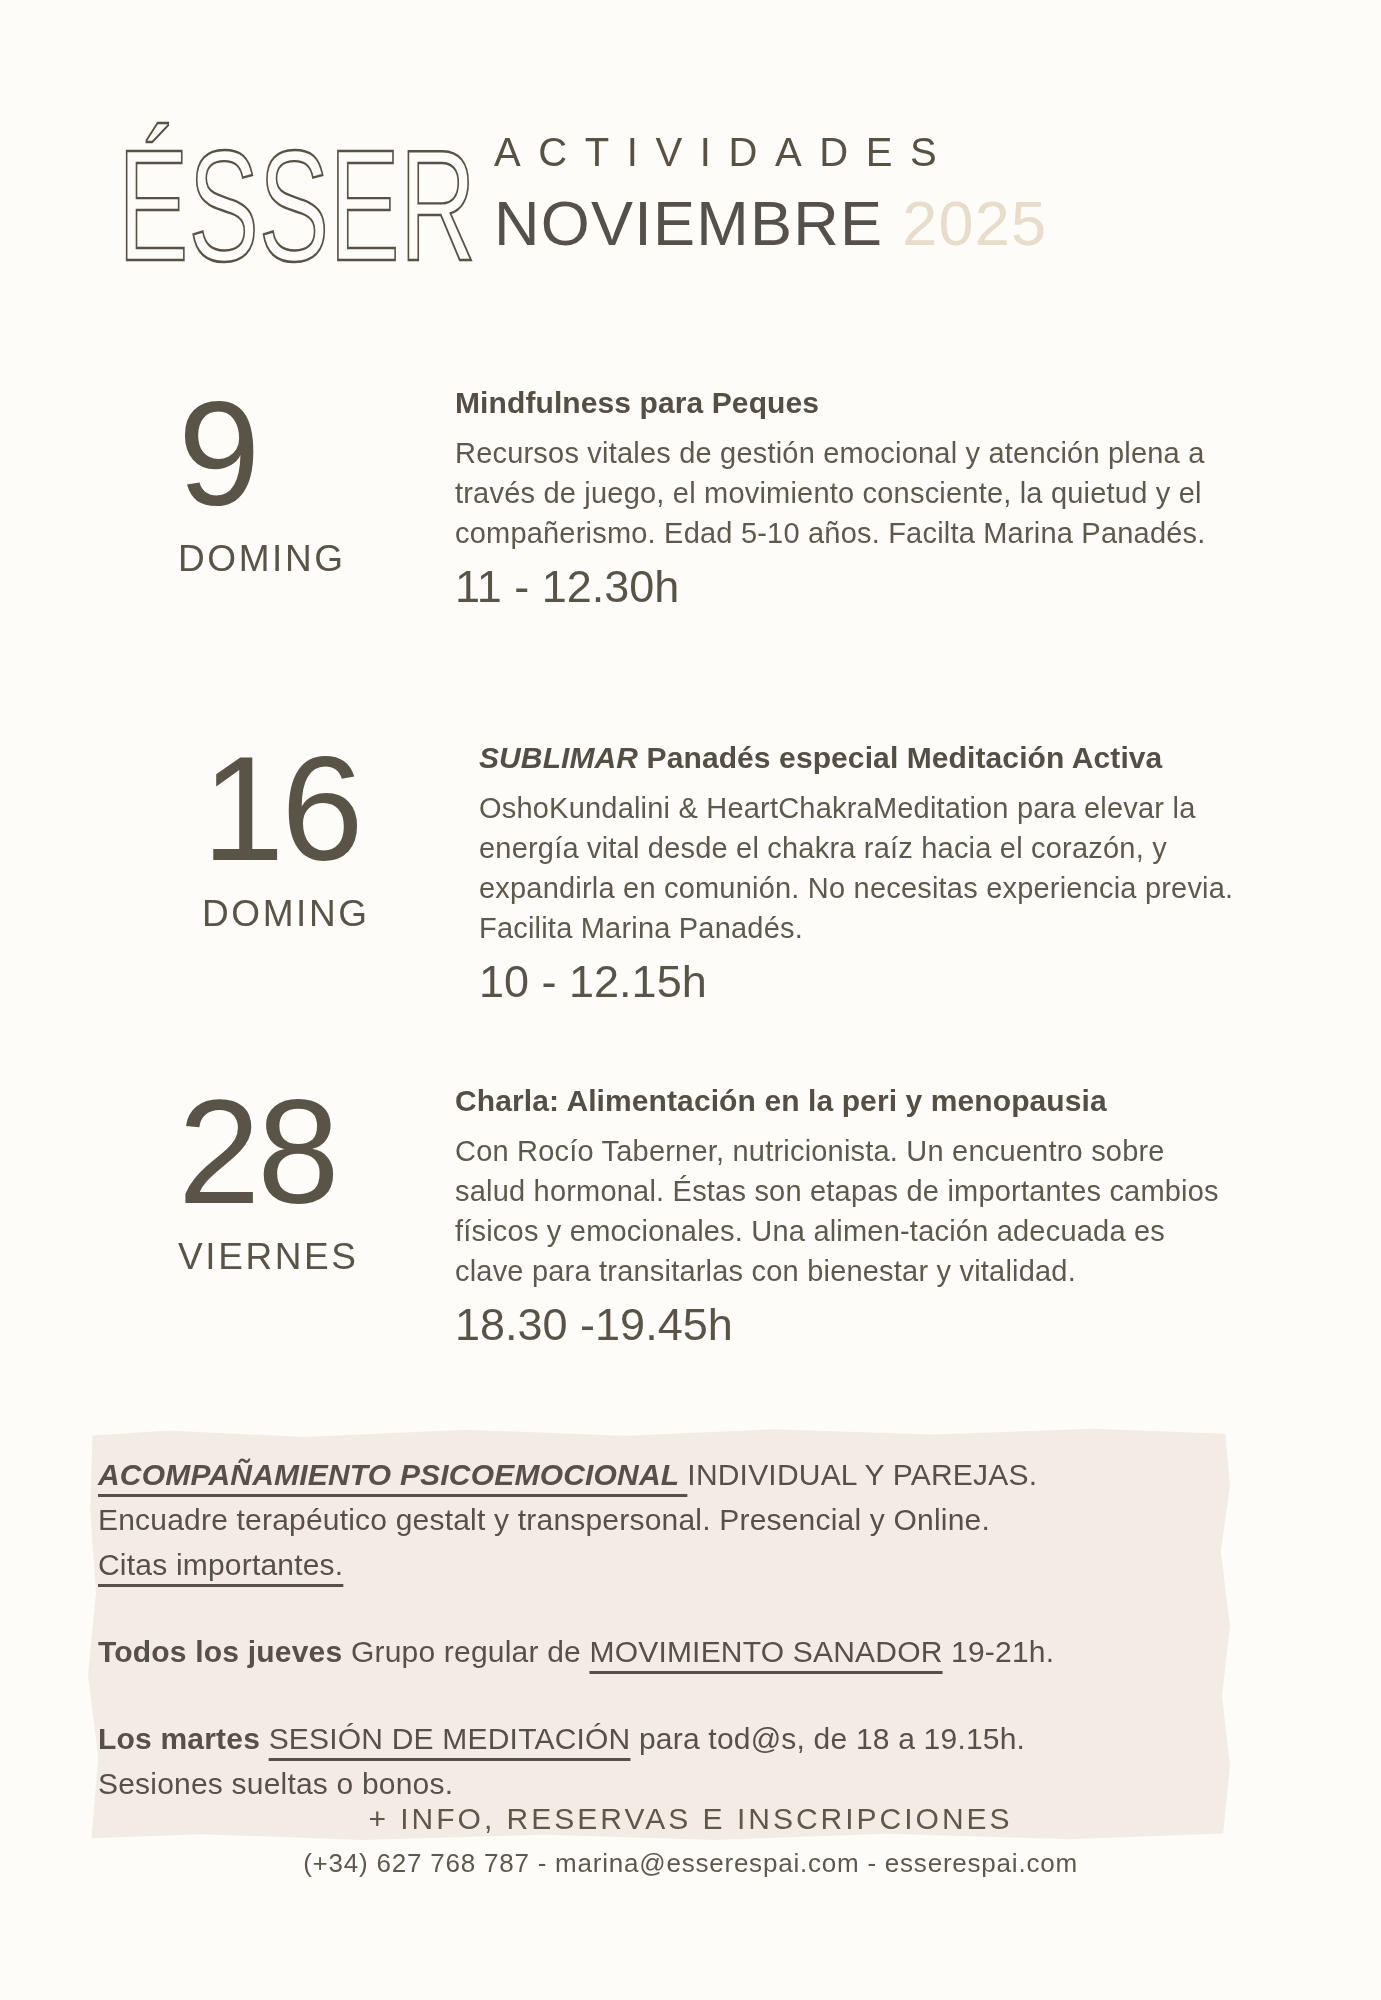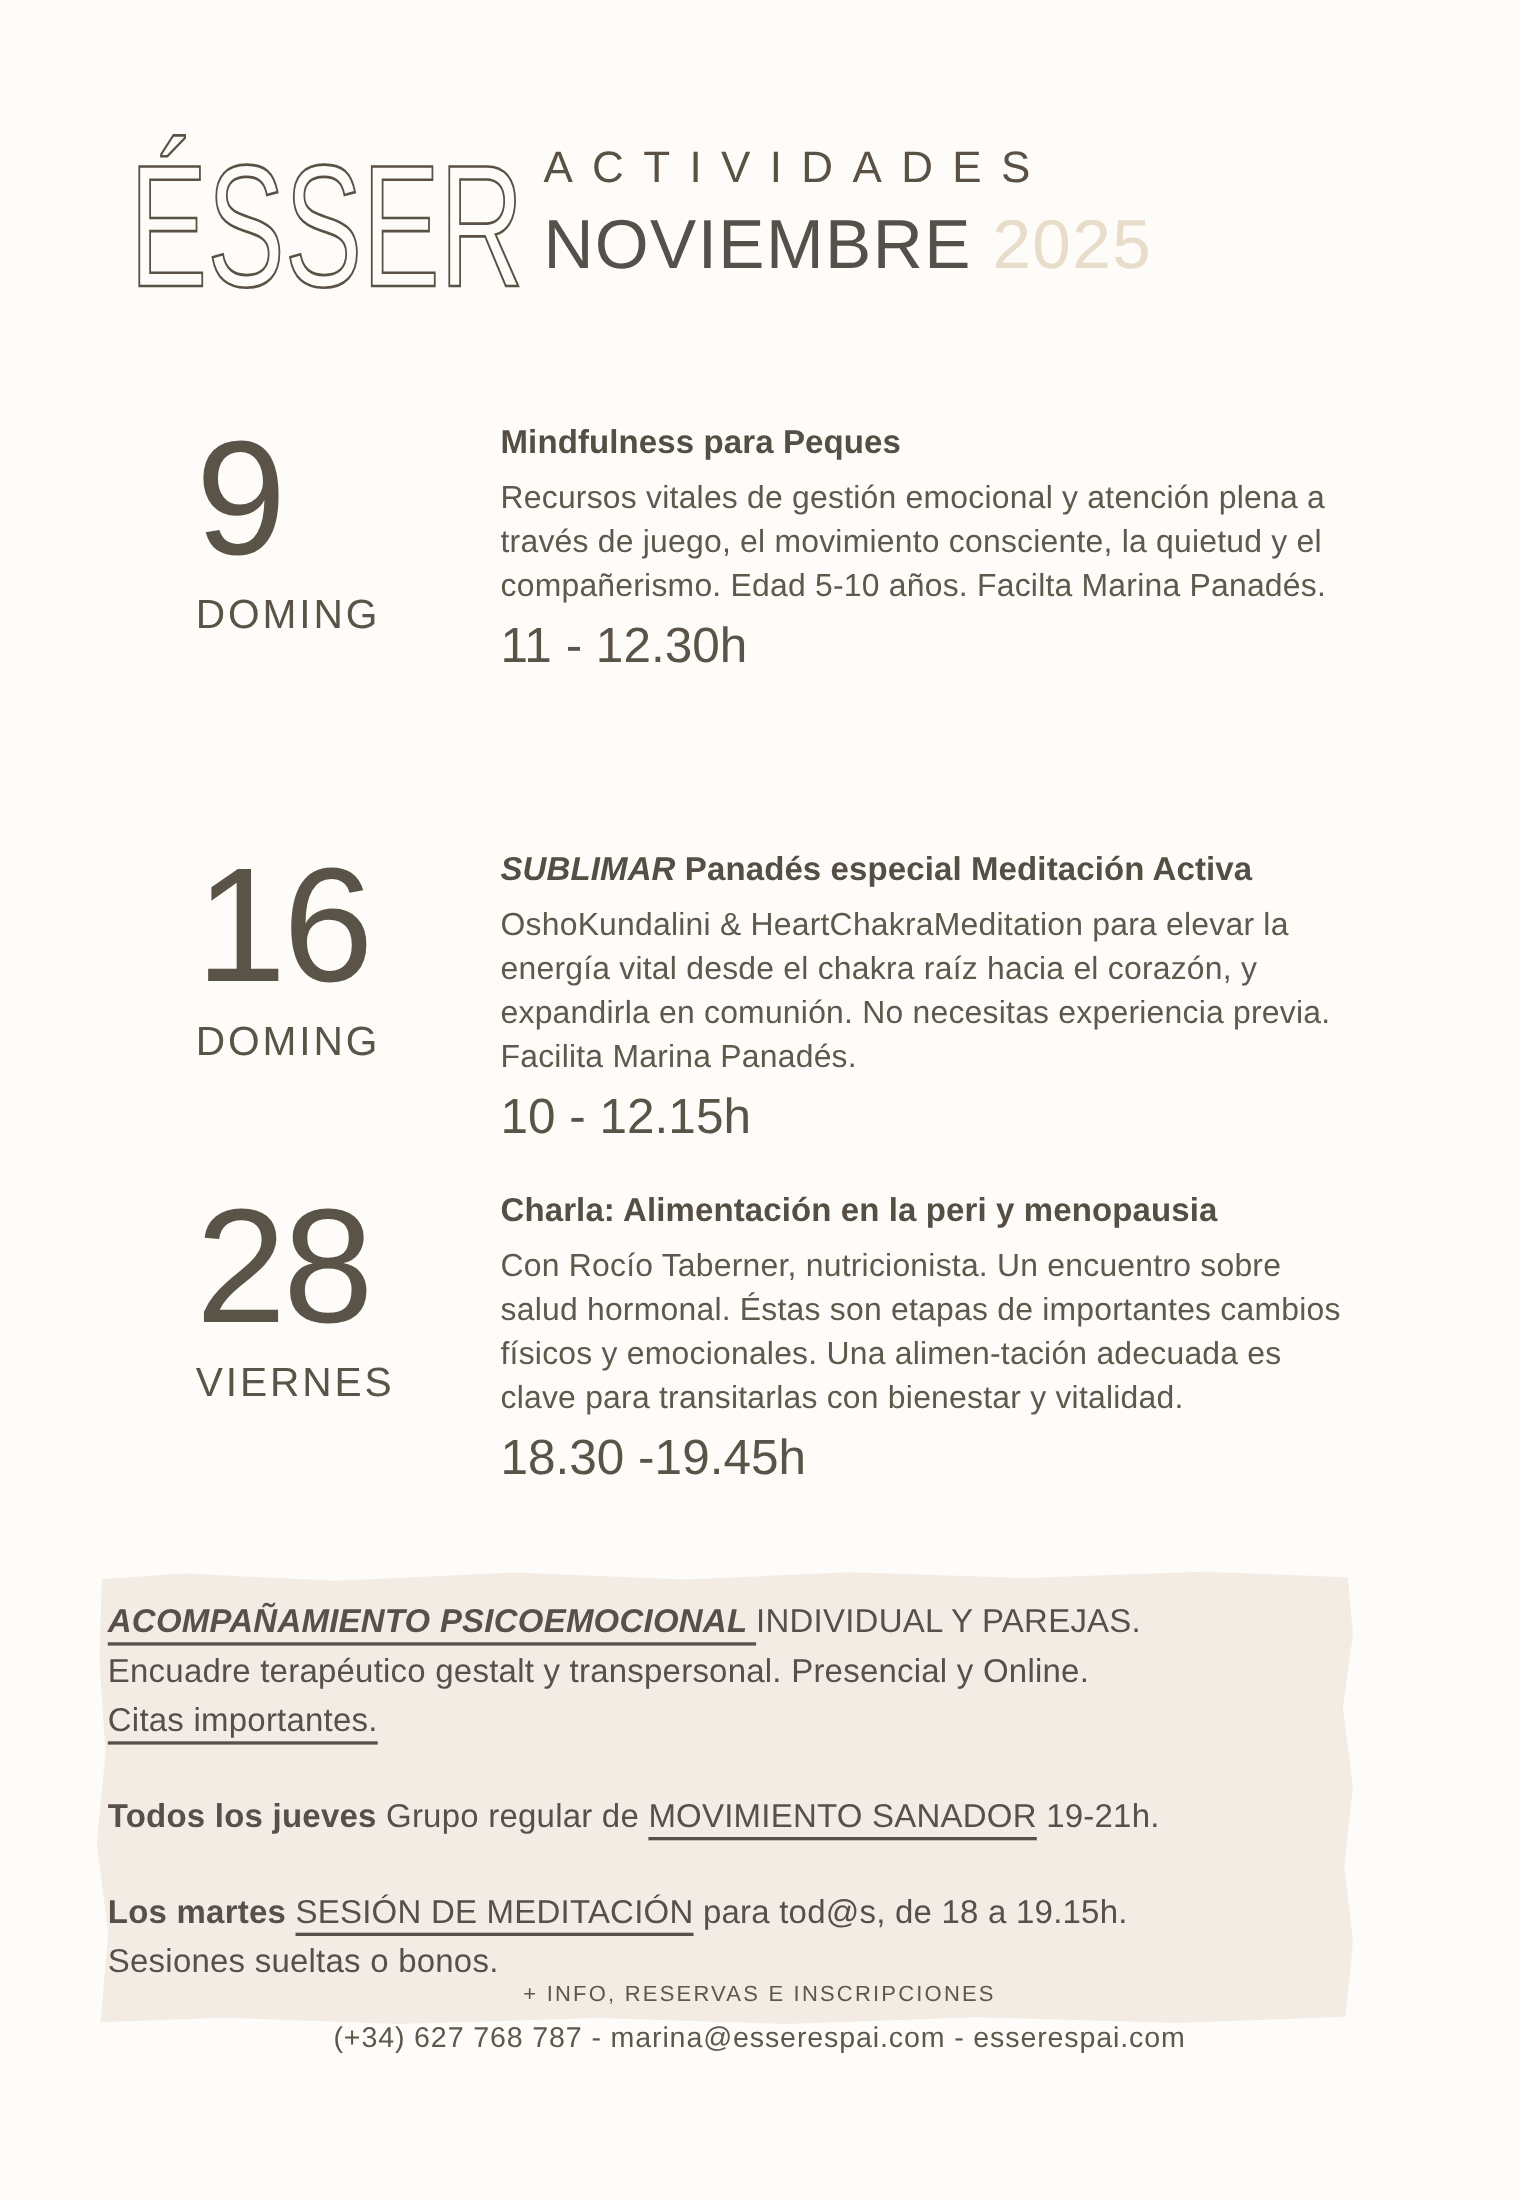--- a/index.html
+++ b/index.html
@@ -26,21 +26,21 @@
     font-size:40px;font-weight:500;letter-spacing:0.44em;
     color:#5a5145;white-space:nowrap;
   }
   .month-line{margin-top:12px;font-size:63px;font-weight:500;letter-spacing:0.02em;white-space:nowrap;}
   .month{color:#56504a;}
   .year{color:#e8dcca;font-weight:400;}
 
   
   .event{position:absolute;left:178px;width:1052px;display:flex;}
   .event.e1{top:386px;}
-  .event.e2{top:774px;}
+  .event.e2{top:741px;margin-left:24px;}
   .event.e3{top:1084px;}
   .day-col{width:277px;flex:0 0 277px;}
   .day-num{font-size:148px;line-height:0.92;font-weight:500;letter-spacing:-3px;color:#5a5347;}
   .weekday{font-size:37px;letter-spacing:0.07em;margin-top:16px;font-weight:500;color:#5a5347;}
   .content-col{width:775px;flex:1;}
   .evt-title{font-size:30px;font-weight:700;color:#554e44;letter-spacing:0.1px;}
   .evt-title .em{font-style:italic;}
   .evt-desc{font-size:29px;line-height:1.38;margin-top:13px;color:#5f584d;letter-spacing:0.2px;}
   .evt-time{font-size:45px;font-weight:500;text-align:left;padding-right:33px;margin-top:8px;color:#5a5347;}
 
@@ -65,21 +65,21 @@
     font-style:italic;
   }
   .hl-underline{
     text-decoration:underline;
     text-decoration-thickness:3px;
     text-underline-offset:9px;
   }
 
   
   .footer{position:absolute;top:1802px;left:0;width:100%;text-align:center;color:#5e574c;}
-  .footer-l1{font-size:20px;letter-spacing:0.1em;}
+  .footer-l1{font-size:30px;letter-spacing:0.1em;}
   .footer-l2{font-size:26px;letter-spacing:0.03em;margin-top:12px;}
 </style>
 </head>
 <body>
 
 <div class="page">
 
   <div class="logo-wrap">
     <svg width="380" height="180" viewBox="0 0 380 180">
       <text x="2" y="162" font-size="158" class="logo-text" textLength="358" lengthAdjust="spacingAndGlyphs">ÉSSER</text>

